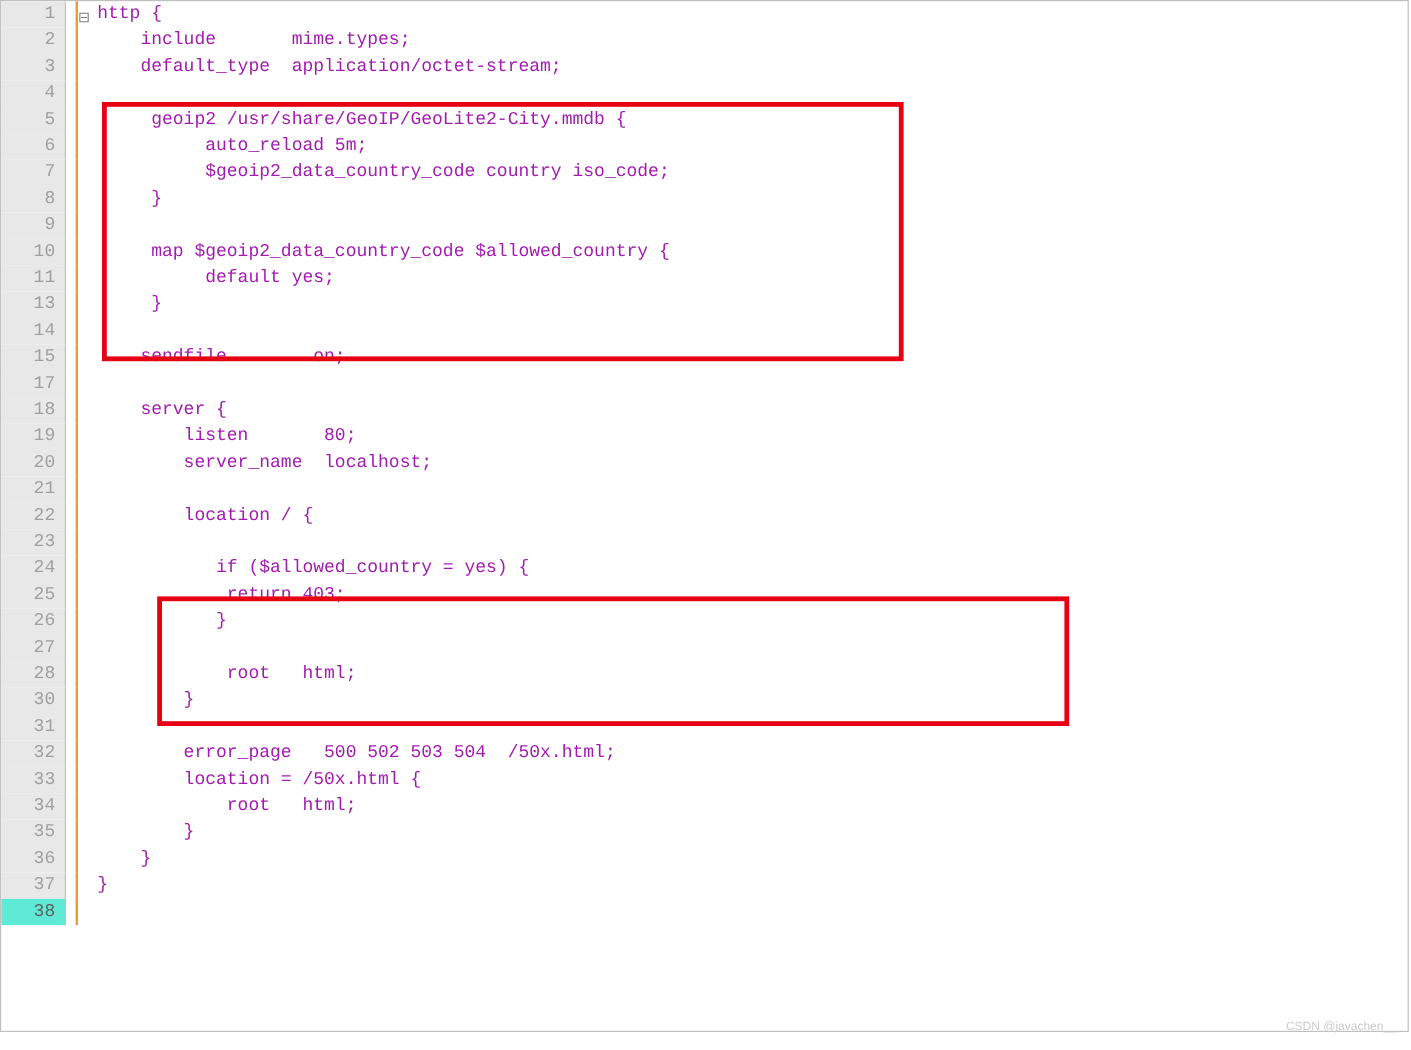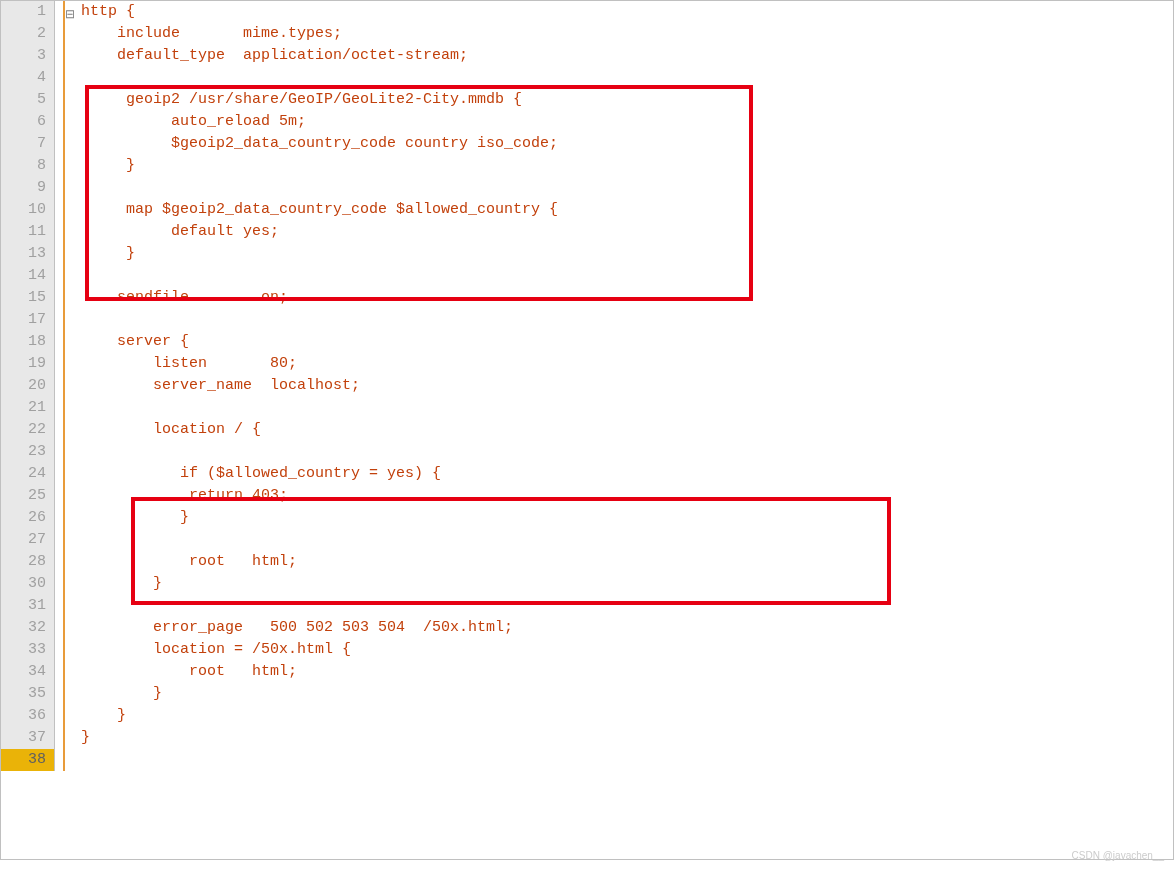--- a/index.html
+++ b/index.html
@@ -31,21 +31,21 @@
     flex: 0 0 54px;
     text-align: right;
     padding-right: 8px;
     background: #e8e8e8;
     color: #a0a0a0;
     font-family: Consolas, "Courier New", monospace;
     user-select: none;
     border-right: 1px solid #c0c0c0;
   }
   .gutter.current {
-    background: #eab308;
+    background: #5eead4;
     color: #606060;
   }
   .margin {
     width: 8px;
     flex: 0 0 8px;
     background: #fff;
   }
   .marker {
     width: 2px;
     flex: 0 0 2px;
@@ -63,21 +63,21 @@
     position: absolute;
     left: 0px;
     top: 2px;
     font-size: 12px;
     color: #808080;
     font-family: Arial, sans-serif;
   }
   .code {
     flex: 1;
     white-space: pre;
-    color: #c2410c;
+    color: #a21caf;
     font-family: Consolas, "Courier New", monospace;
     padding-left: 2px;
   }
   .highlight-box {
     position: absolute;
     border: 4px solid #e60012;
     background: transparent;
     pointer-events: none;
   }
   .watermark {

